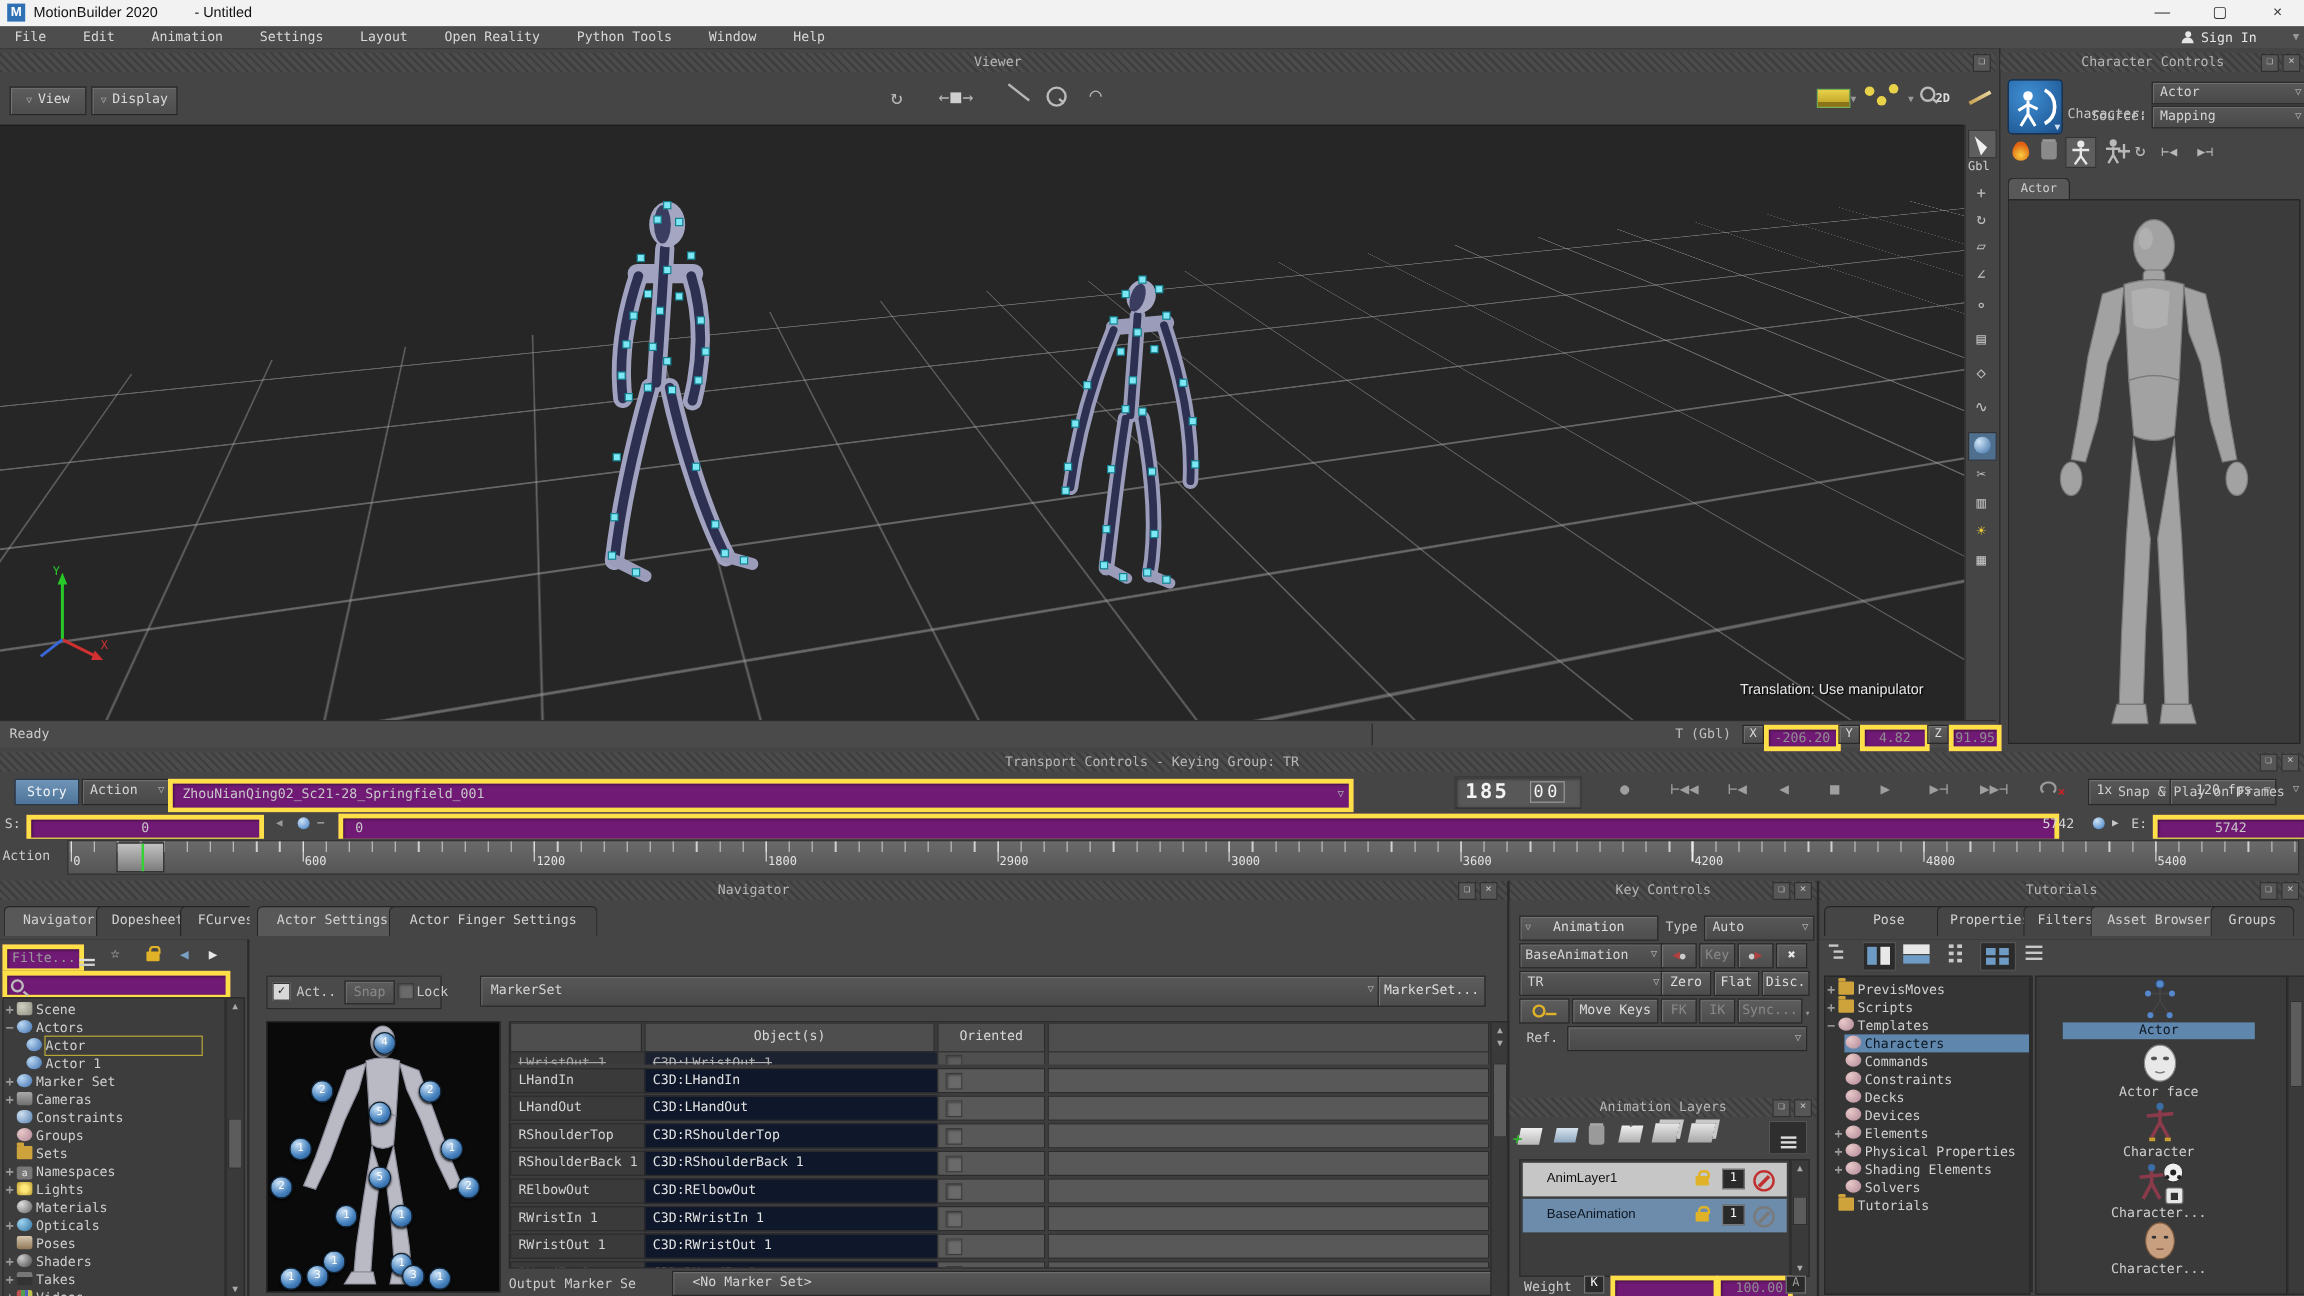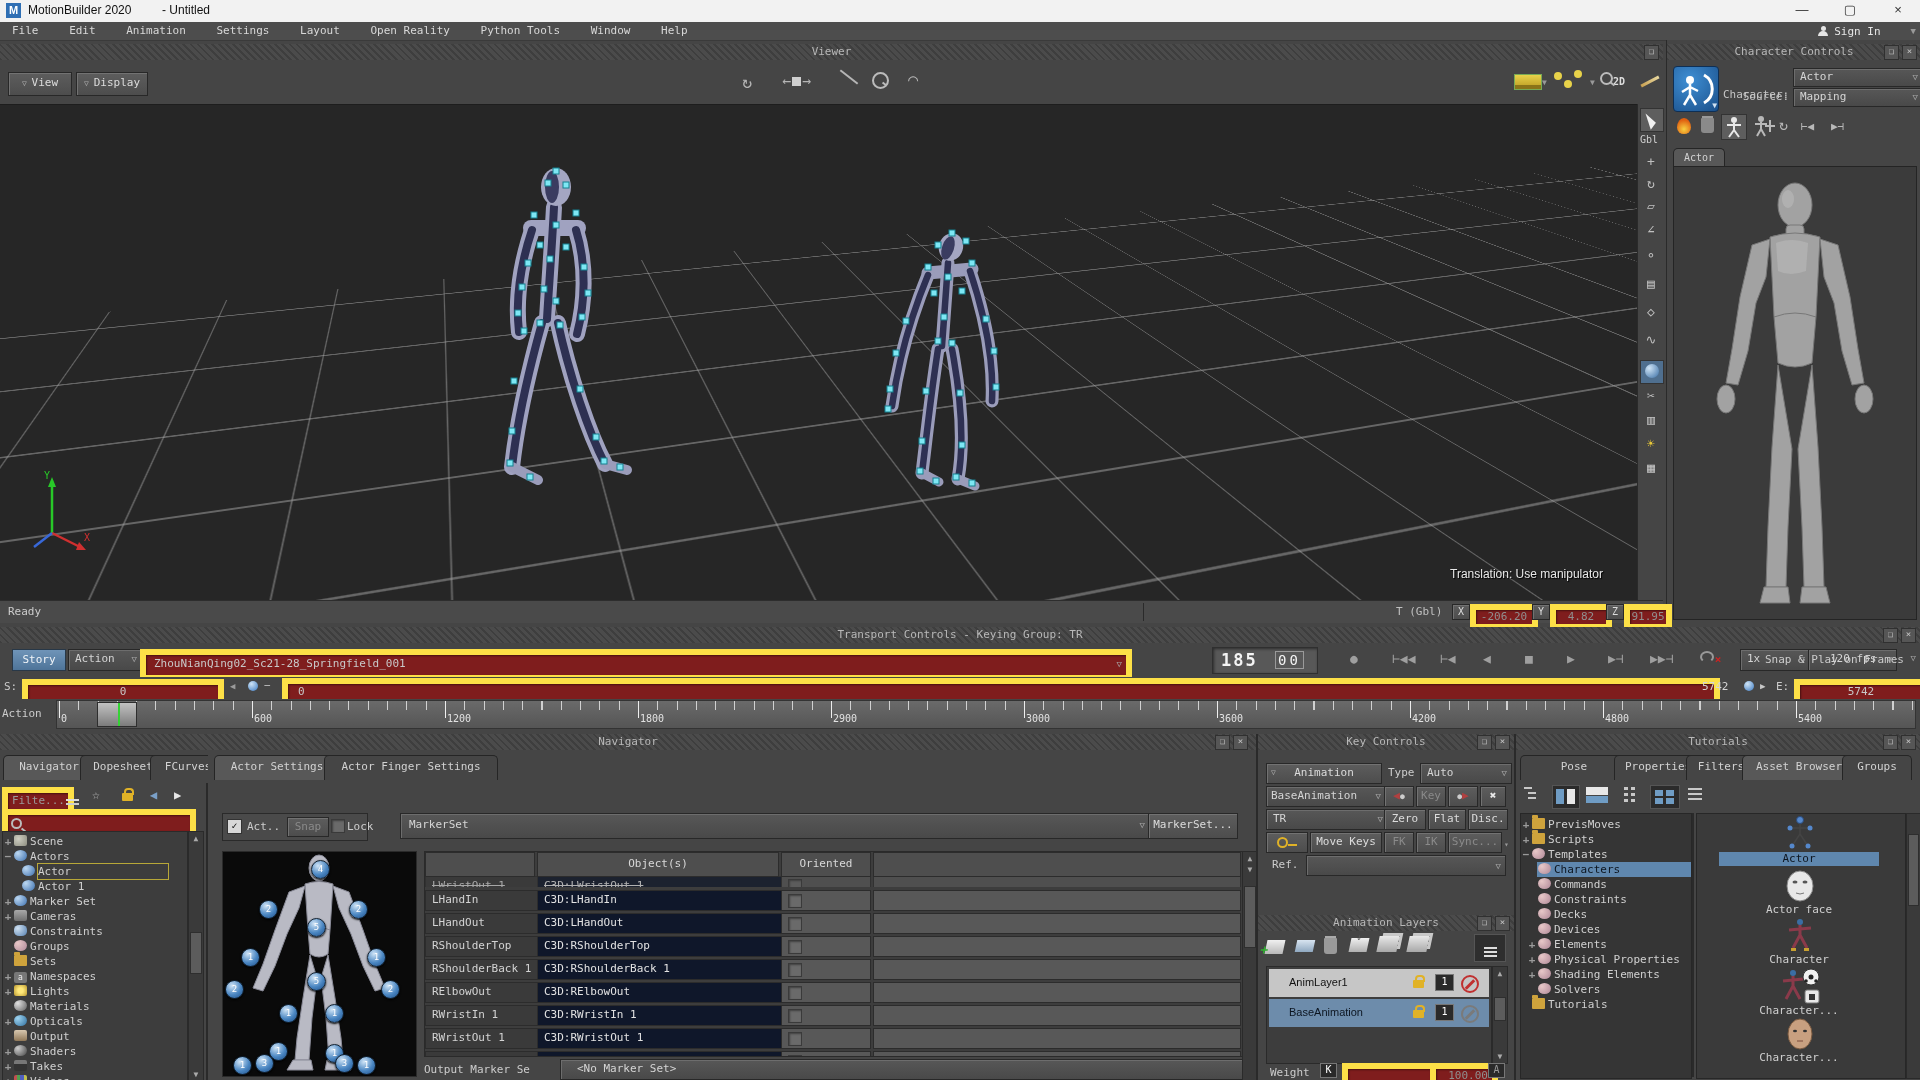--- a/index.html
+++ b/index.html
@@ -17,21 +17,21 @@
   .person::before{content:'';position:absolute;left:2.5px;top:0;width:5px;height:5px;border-radius:50%;background:#e6e6e6}
   .person::after{content:'';position:absolute;left:0;top:5px;width:10px;height:5px;border-radius:5px 5px 0 0;background:#e6e6e6}
   
   .phead{height:16px;background:repeating-linear-gradient(45deg,#3e3e3e 0 2px,#4b4b4b 2px 5px);
          color:#b8b8b8;text-align:center;line-height:16px;font-size:11px}
   .ph-ics{position:absolute;right:4px;top:1px;display:flex;gap:3px}
   .ph-ic{width:13px;height:13px;background:#565656;border:1px solid #303030;color:#c5c5c5;font-size:9px;line-height:11px;text-align:center}
   
   .btn{background:linear-gradient(#5d5d5d,#4d4d4d);border:1px solid #282828;box-shadow:inset 1px 1px 0 #727272;color:#dcdcdc;text-align:center}
   .btn.dis{color:#8a8a8a}
-  .field{background:#7f1d1d;border:6px solid #fde047;box-shadow:inset 1px 1px 2px rgba(0,0,0,.45);color:#c8c8c8}
+  .field{background:#701a75;border:4px solid #fde047;box-shadow:inset 1px 1px 2px rgba(0,0,0,.45);color:#c8c8c8}
   .sel{background:linear-gradient(#575757,#494949);border:1px solid #282828;box-shadow:inset 1px 1px 0 #6d6d6d;color:#d5d5d5}
   .dn{position:absolute;right:4px;top:50%;transform:translateY(-55%);color:#a8a8a8;font-size:9px}
   .tab{position:absolute;top:0;height:24px;line-height:22px;text-align:center;background:#454545;border:1px solid #252525;border-bottom:none;border-radius:5px 5px 0 0;color:#d2d2d2;padding:0 10px}
   .tab.active{background:#585858}
   .vline{background:#2a2a2a}
   
   .viewport{left:0;top:104px;width:1637px;height:496px;background:#262626;overflow:hidden;border-top:1px solid #1d1d1d}
   .gridplane{position:absolute;left:-500px;top:150px;width:3400px;height:2600px;
     background-image:repeating-linear-gradient(90deg,rgba(165,165,165,.5) 0 1.5px,transparent 1.5px 95px),
                      repeating-linear-gradient(0deg,rgba(165,165,165,.5) 0 1.5px,transparent 1.5px 95px);
@@ -510,21 +510,21 @@
       <div class="nrow" style="top:47px;left:18px"><span class="ti ti-actor"></span><span>Actor 1</span></div>
       <div class="nrow" style="top:62px"><span class="exp">+</span><span class="ti ti-actor"></span><span>Marker Set</span></div>
       <div class="nrow" style="top:77px"><span class="exp">+</span><span class="ti ti-cam"></span><span>Cameras</span></div>
       <div class="nrow" style="top:92px"><span class="exp"></span><span class="ti ti-con"></span><span>Constraints</span></div>
       <div class="nrow" style="top:107px"><span class="exp"></span><span class="ti ti-grp"></span><span>Groups</span></div>
       <div class="nrow" style="top:122px"><span class="exp"></span><span class="ti ti-fold"></span><span>Sets</span></div>
       <div class="nrow" style="top:137px"><span class="exp">+</span><span class="ti ti-ns">a</span><span>Namespaces</span></div>
       <div class="nrow" style="top:152px"><span class="exp">+</span><span class="ti ti-light"></span><span>Lights</span></div>
       <div class="nrow" style="top:167px"><span class="exp"></span><span class="ti ti-mat"></span><span>Materials</span></div>
       <div class="nrow" style="top:182px"><span class="exp">+</span><span class="ti ti-opt"></span><span>Opticals</span></div>
-      <div class="nrow" style="top:197px"><span class="exp"></span><span class="ti ti-pose"></span><span>Output</span></div>
+      <div class="nrow" style="top:197px"><span class="exp"></span><span class="ti ti-pose"></span><span>Poses</span></div>
       <div class="nrow" style="top:212px"><span class="exp">+</span><span class="ti ti-shad"></span><span>Shaders</span></div>
       <div class="nrow" style="top:227px"><span class="exp">+</span><span class="ti ti-take"></span><span>Takes</span></div>
       <div class="nrow" style="top:242px"><span class="exp">+</span><span class="ti ti-vid"></span><span>Videos</span></div>
     </div>
     <div class="abs scroll" style="left:188px;top:48px;width:14px;height:249px">
       <div class="sarrow" style="margin-top:2px">▲</div>
       <div class="thumb" style="position:absolute;left:1px;top:100px;width:10px;height:40px"></div>
       <div class="sarrow" style="position:absolute;bottom:2px;width:100%">▼</div>
     </div>
   </div>

